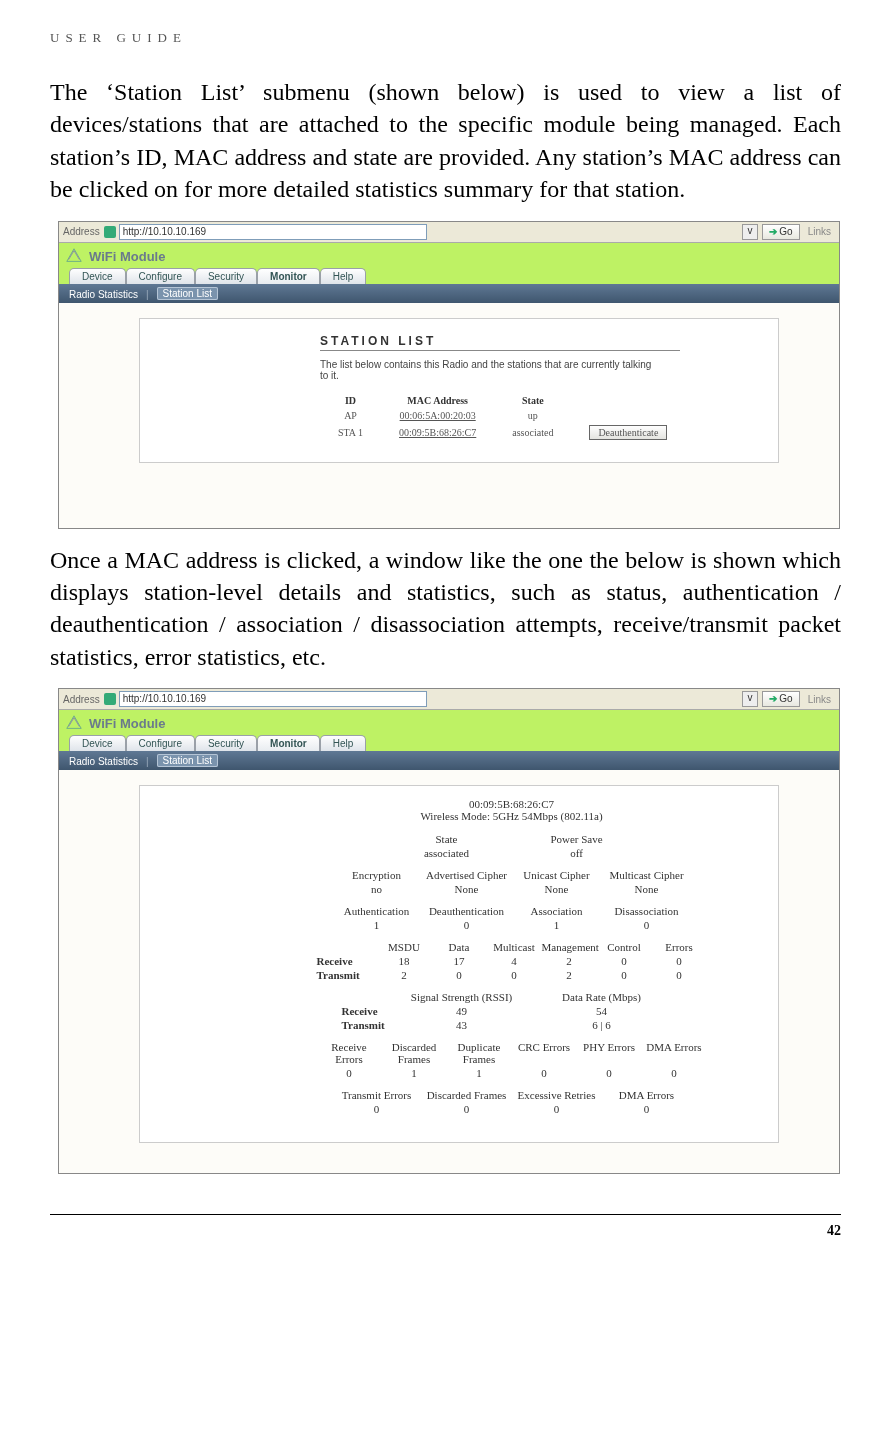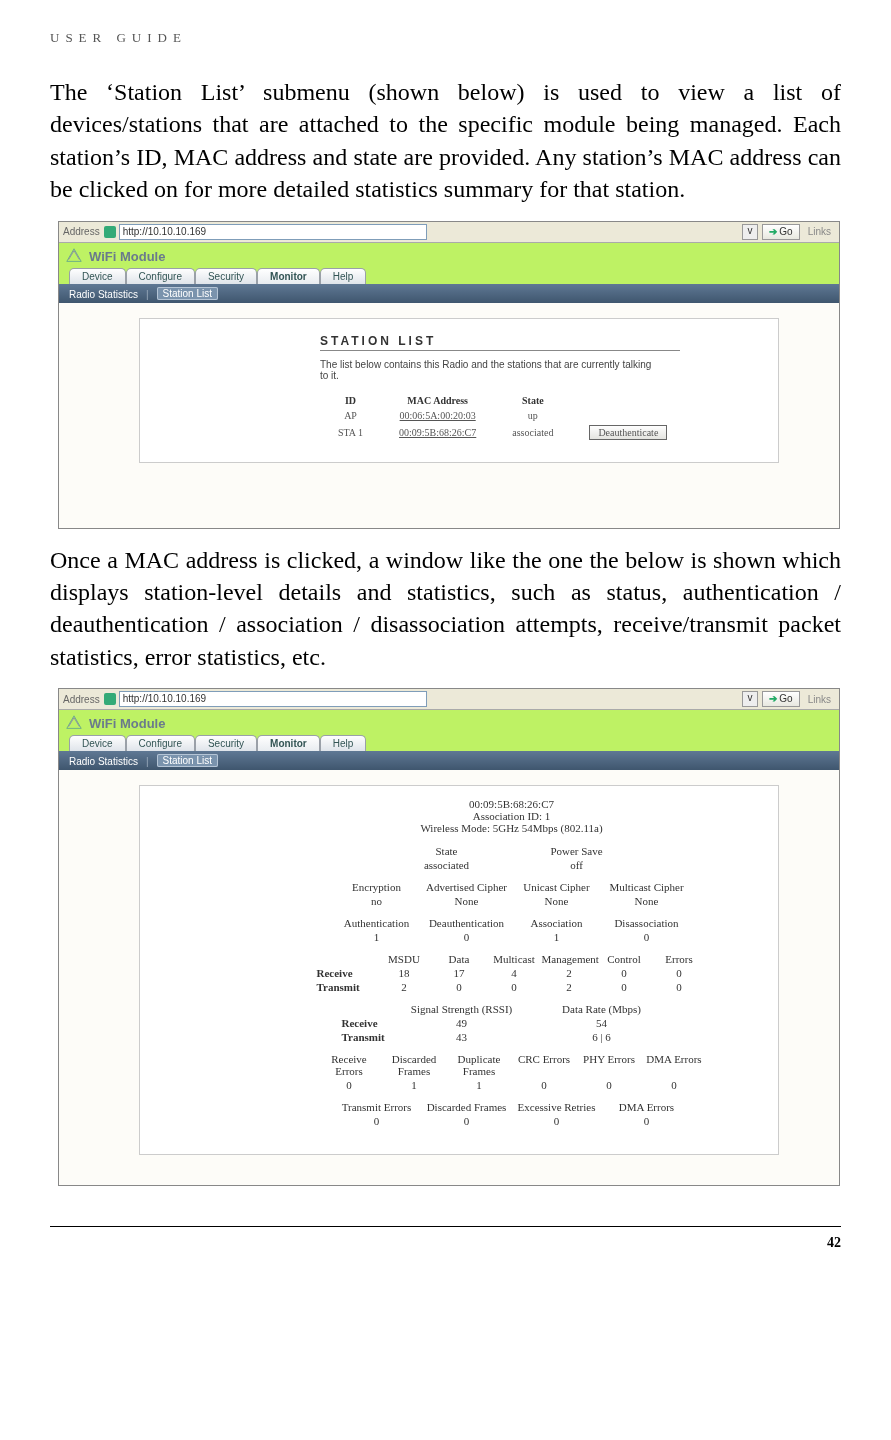--- a/index.html
+++ b/index.html
@@ -293,21 +293,20 @@
     <div class="tab">Help</div>
   </div>
   <div class="subnav">
     <span>Radio Statistics</span>
     <span class="sep">|</span>
     <span class="subactive">Station List</span>
   </div>
   <div class="panelarea">
     <div class="panel2">
       <div class="center">00:09:5B:68:26:C7</div>
-      <div class="center">Association ID: 1</div>
       <div class="center">Wireless Mode: 5GHz 54Mbps (802.11a)</div>
 
       <div class="grid g2" style="margin-top:10px">
         <div>State</div>
         <div>Power Save</div>
         <div>associated</div>
         <div>off</div>
       </div>
 
       <div class="grid g4" style="margin-top:8px">

